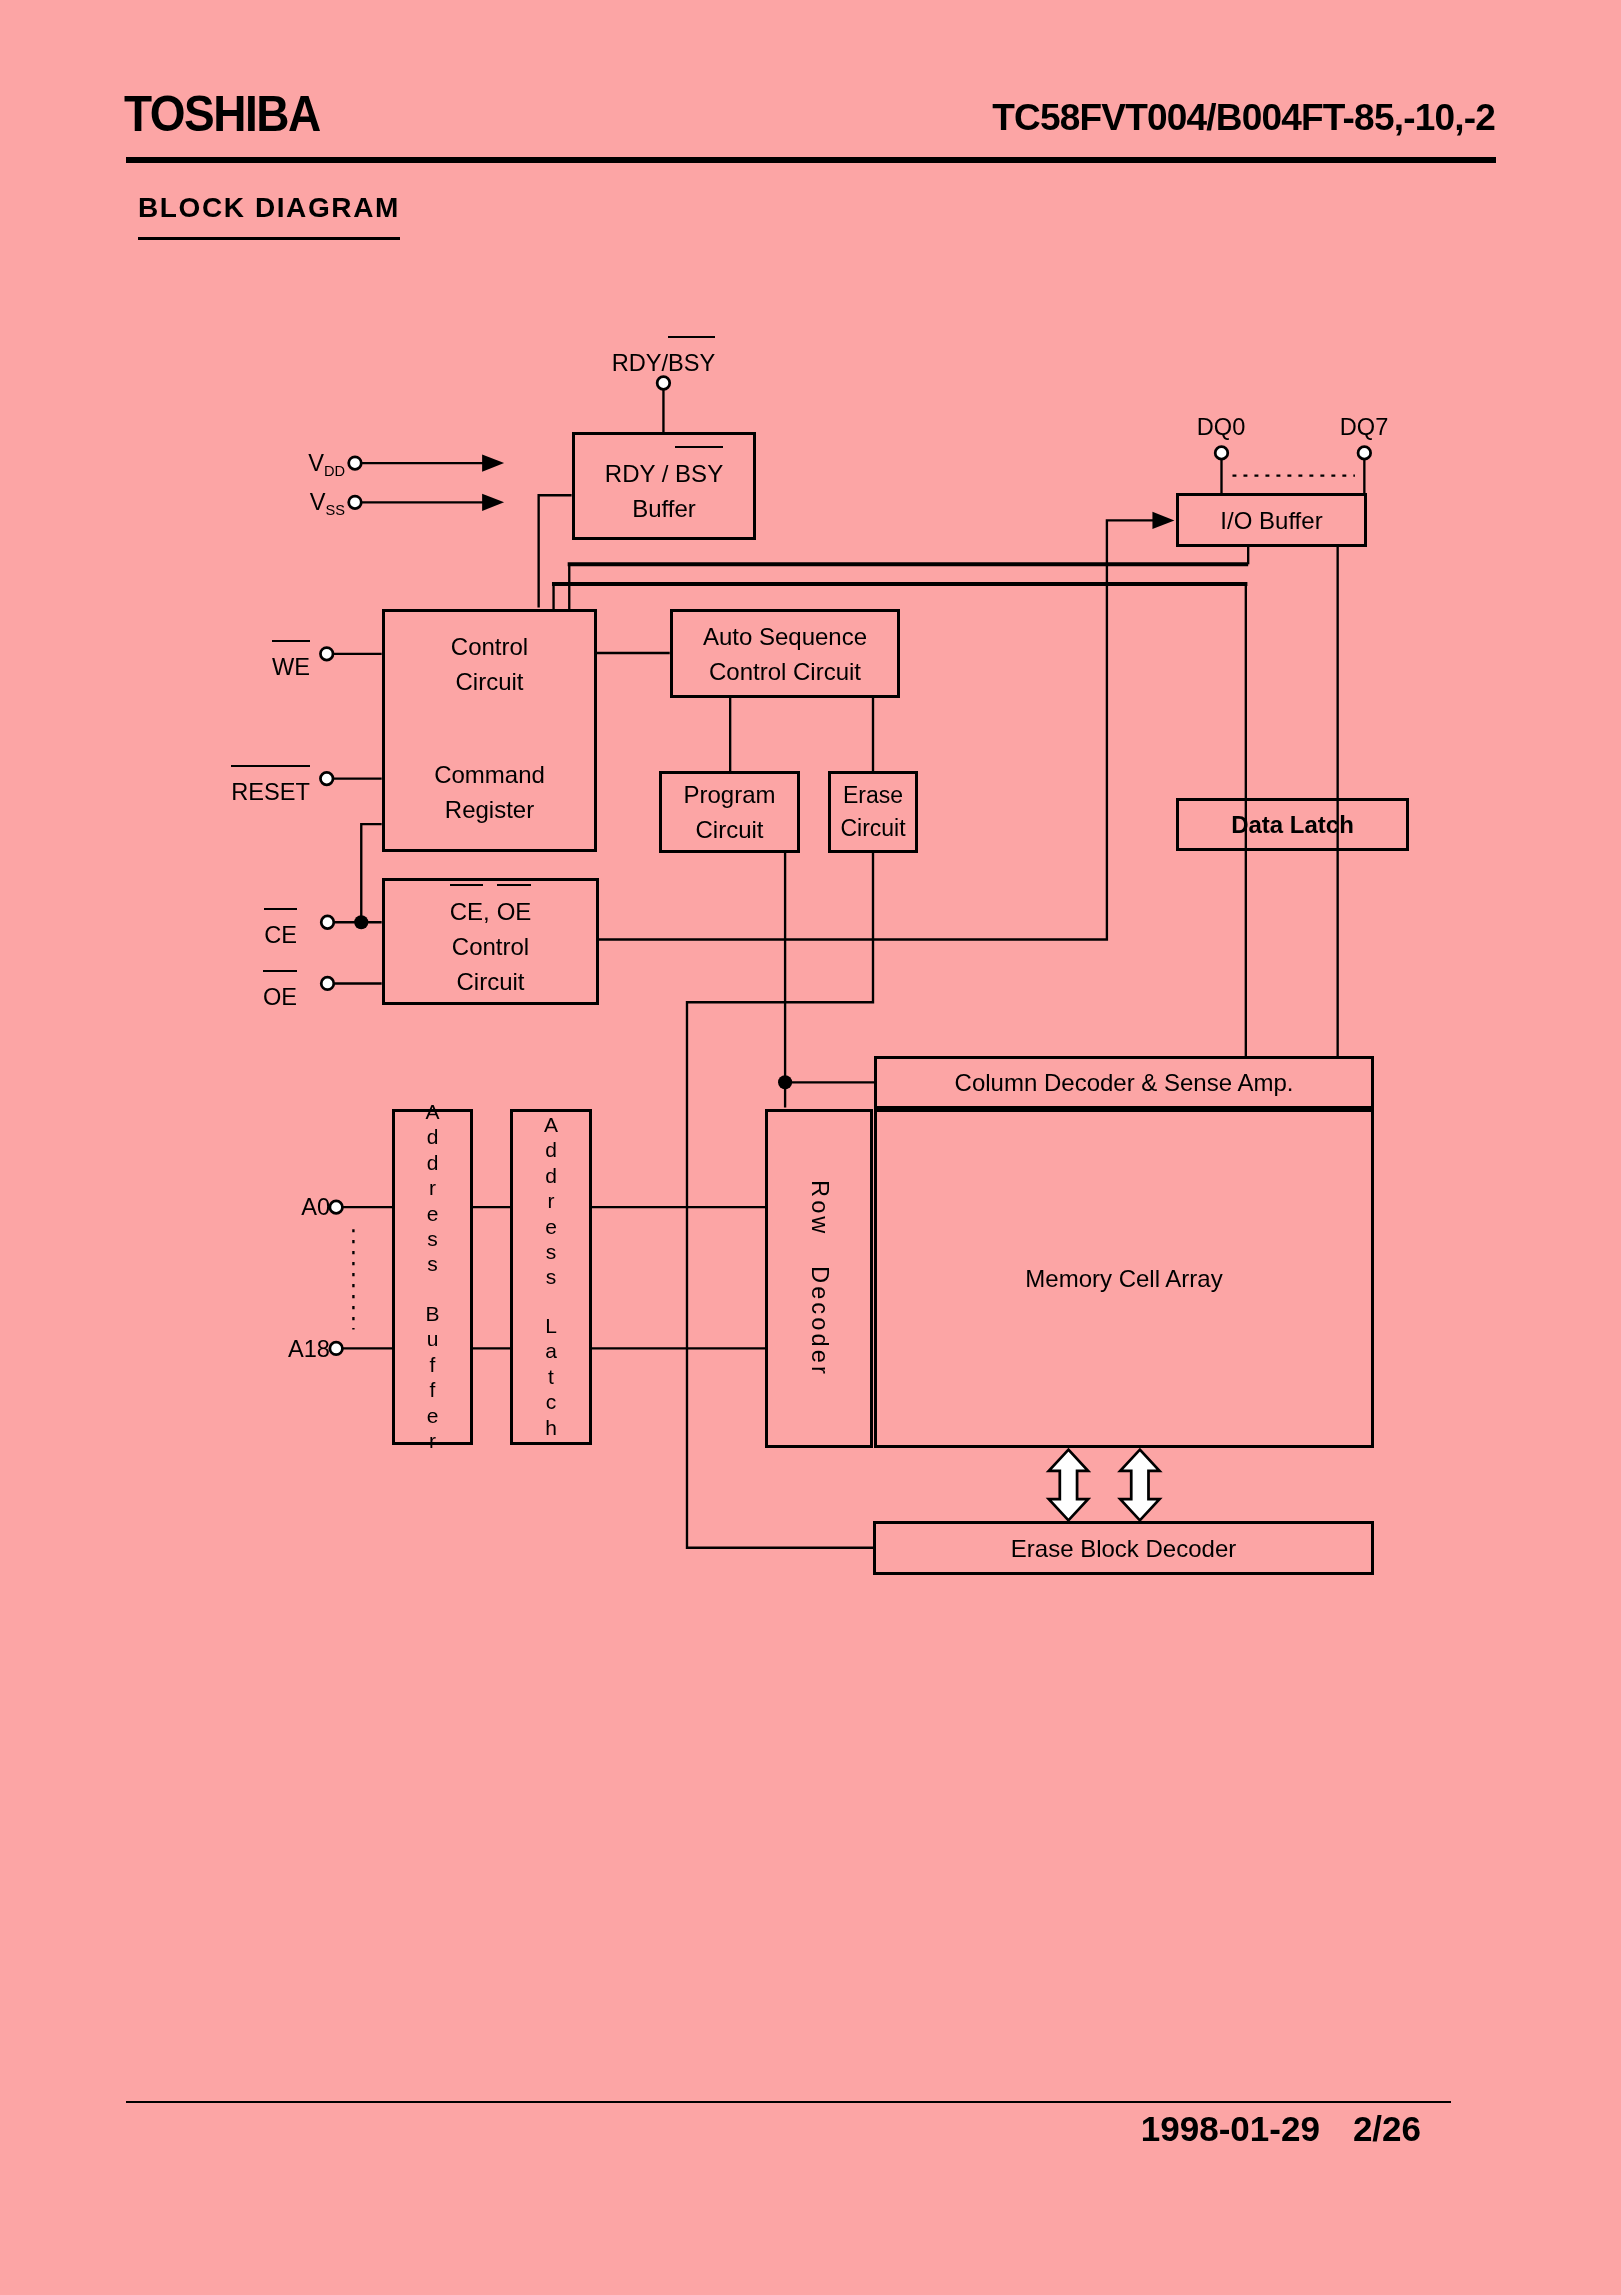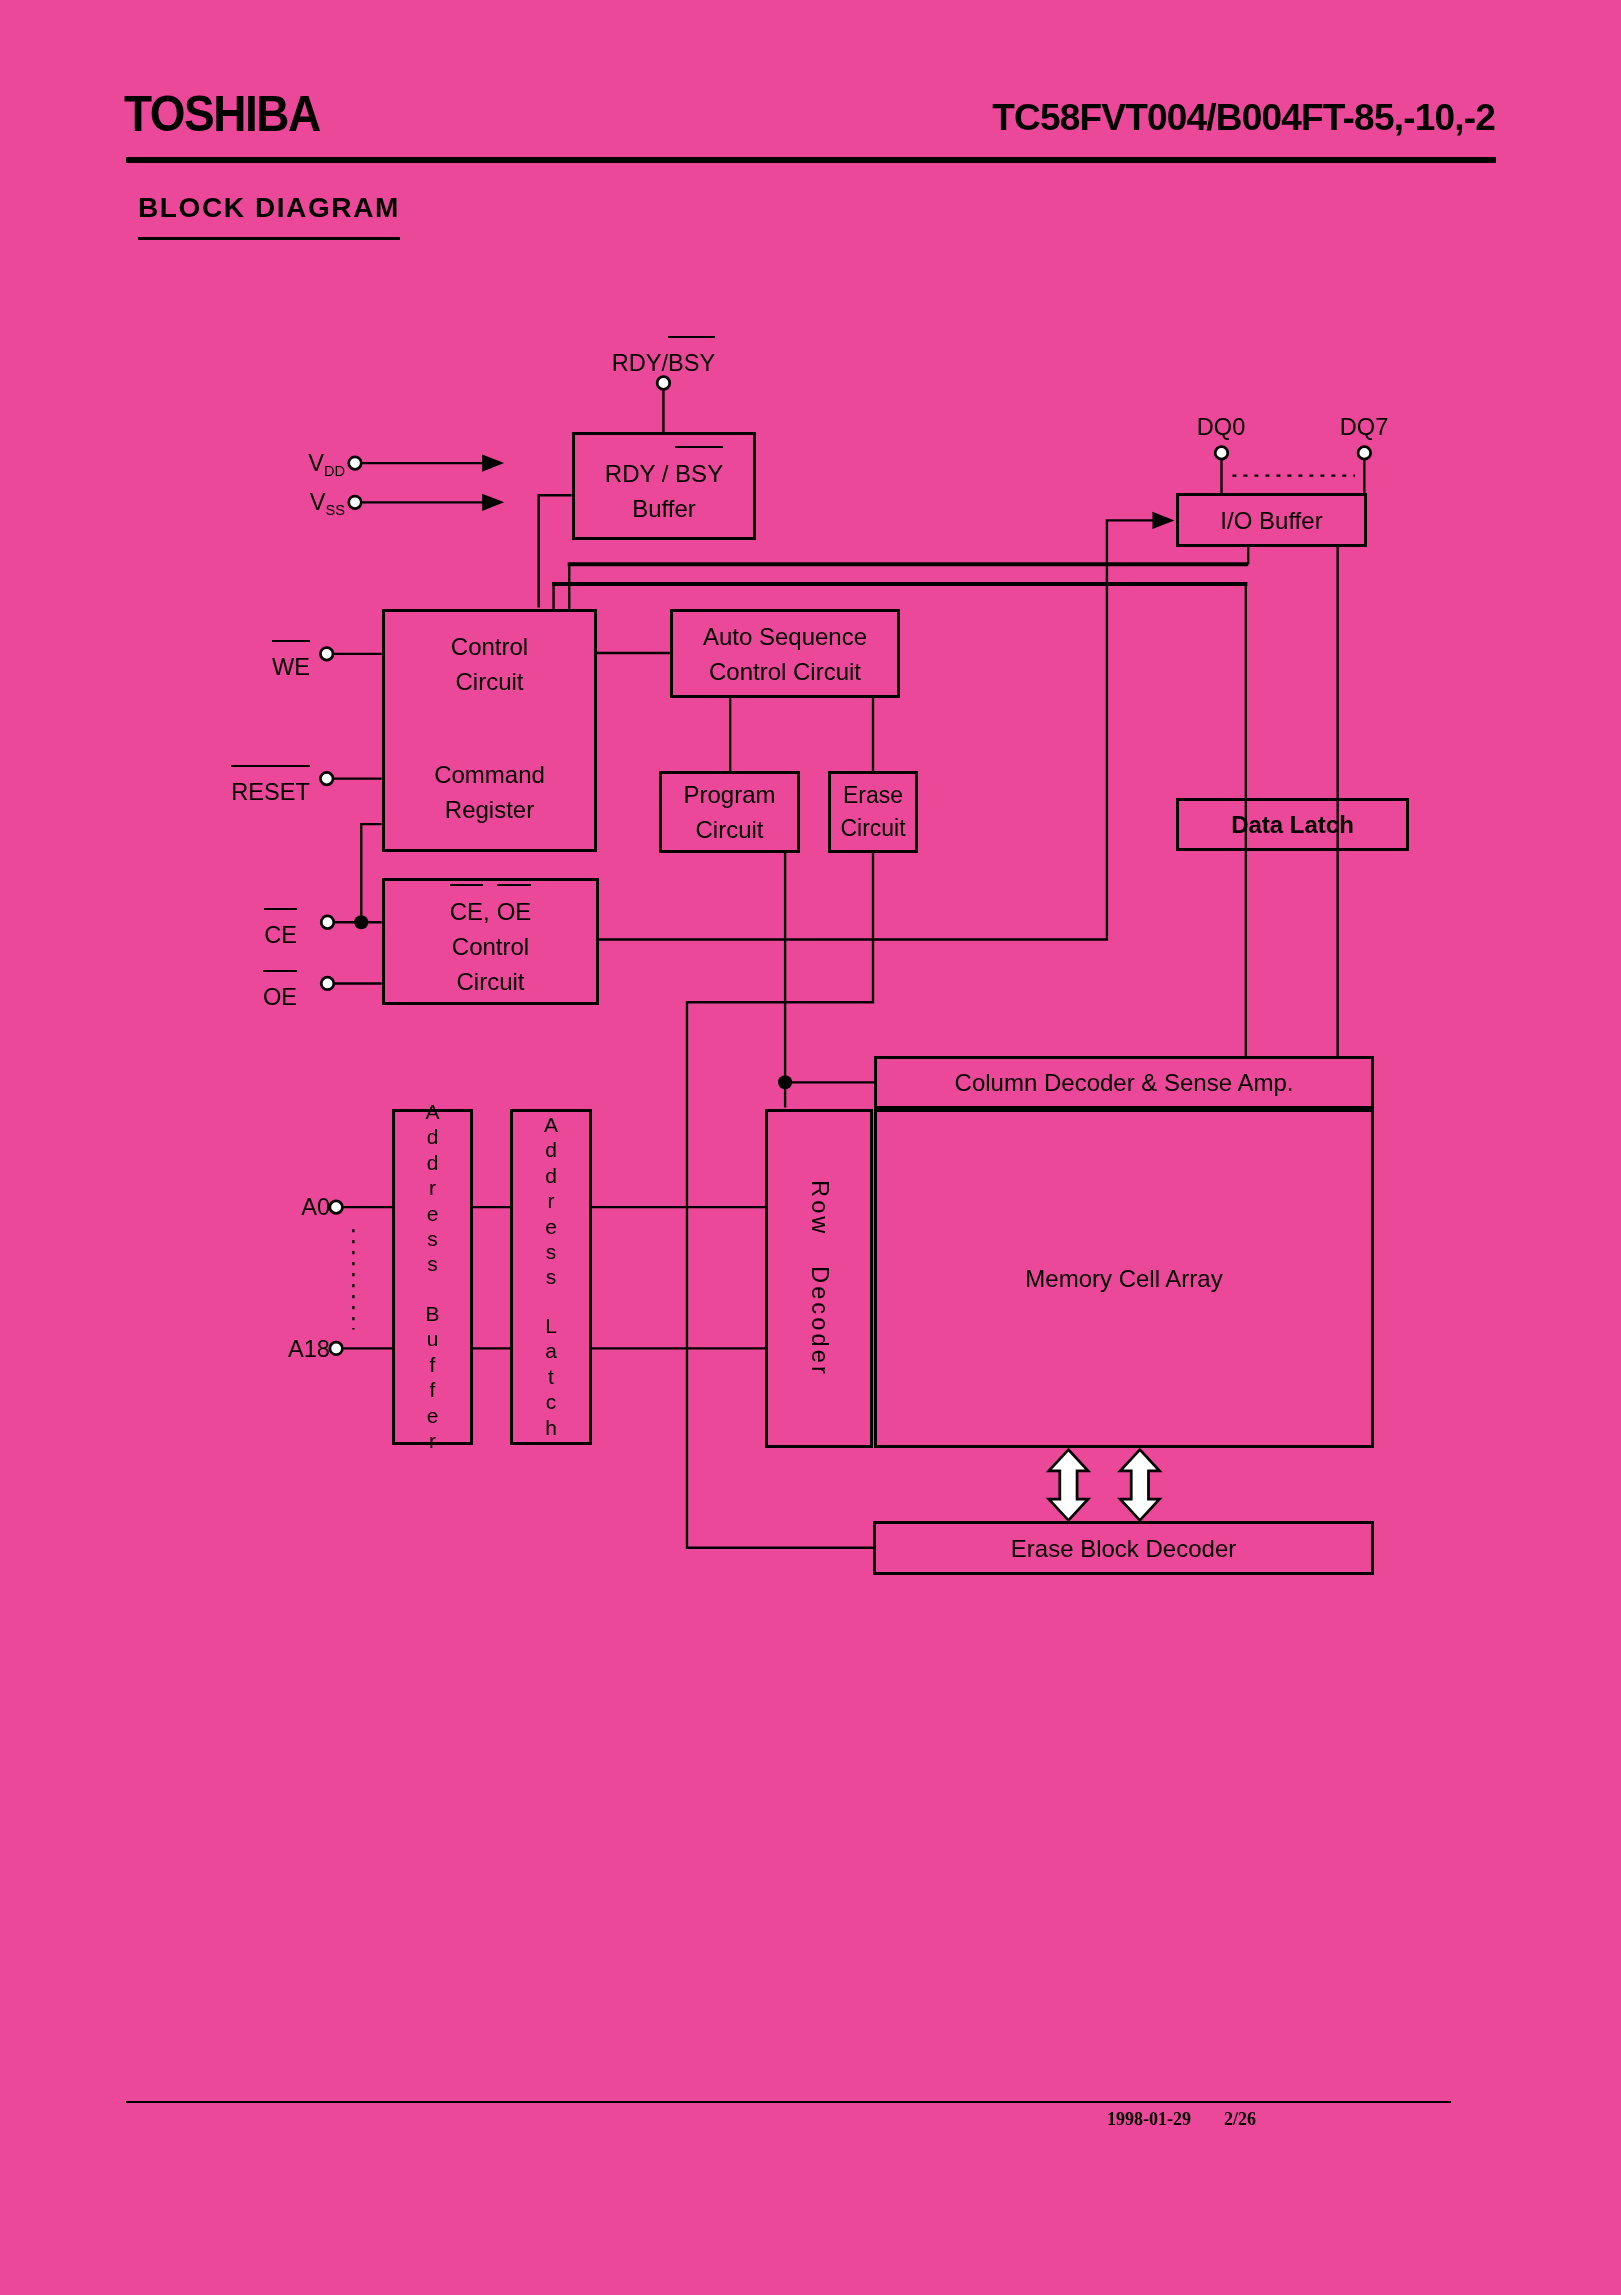--- a/index.html
+++ b/index.html
@@ -1,28 +1,28 @@
 <!DOCTYPE html>
 <html style="font-size:12.6px"><head>
 <meta charset="utf-8">
 <style>
   html,body{margin:0;padding:0;background:#e8e8e8;}
-  .page{position:relative;width:1622px;height:2295px;background:#ec4899;
+  .page{position:relative;width:1622px;height:2295px;background:#fca5a5;
         font-family:"Liberation Sans",sans-serif;color:#000;overflow:hidden;}
   .abs{position:absolute;}
   
   .logo{left:124px;top:85px;font-size:50px;font-weight:bold;letter-spacing:-1.6px;
         transform:scaleX(.92);transform-origin:left center;}
   .partno{left:785px;top:97px;width:710px;text-align:right;font-size:37px;font-weight:bold;letter-spacing:-0.8px;}
   .hrule{left:126px;top:157px;width:1370px;height:5.5px;background:#000;}
   .sectitle{left:138px;top:192px;font-size:28px;font-weight:bold;letter-spacing:1.6px;
             border-bottom:3.1px solid #000;padding-bottom:13px;}
   
   .frule{left:126px;top:2101px;width:1325px;height:2.4px;background:#000;}
-  .footer{left:1107px;top:2109px;width:314px;text-align:left;font-size:18px;font-weight:bold;font-family:Liberation Serif, serif;}
+  .footer{left:1107px;top:2109px;width:314px;text-align:right;font-size:35px;font-weight:bold;}
   .footer .pg{margin-left:33px;}
   
   .box{position:absolute;border:3.1px solid #000;box-sizing:border-box;background:transparent;
        display:flex;flex-direction:column;align-items:center;justify-content:center;
        font-size:24px;line-height:35px;text-align:center;}
   
   .pinlab{position:absolute;font-size:23.6px;line-height:28px;}
   .r{text-align:right;}
   .c{text-align:center;}
   .ov{display:inline-block;border-top:2.4px solid #000;padding-top:13px;line-height:1.05;}

